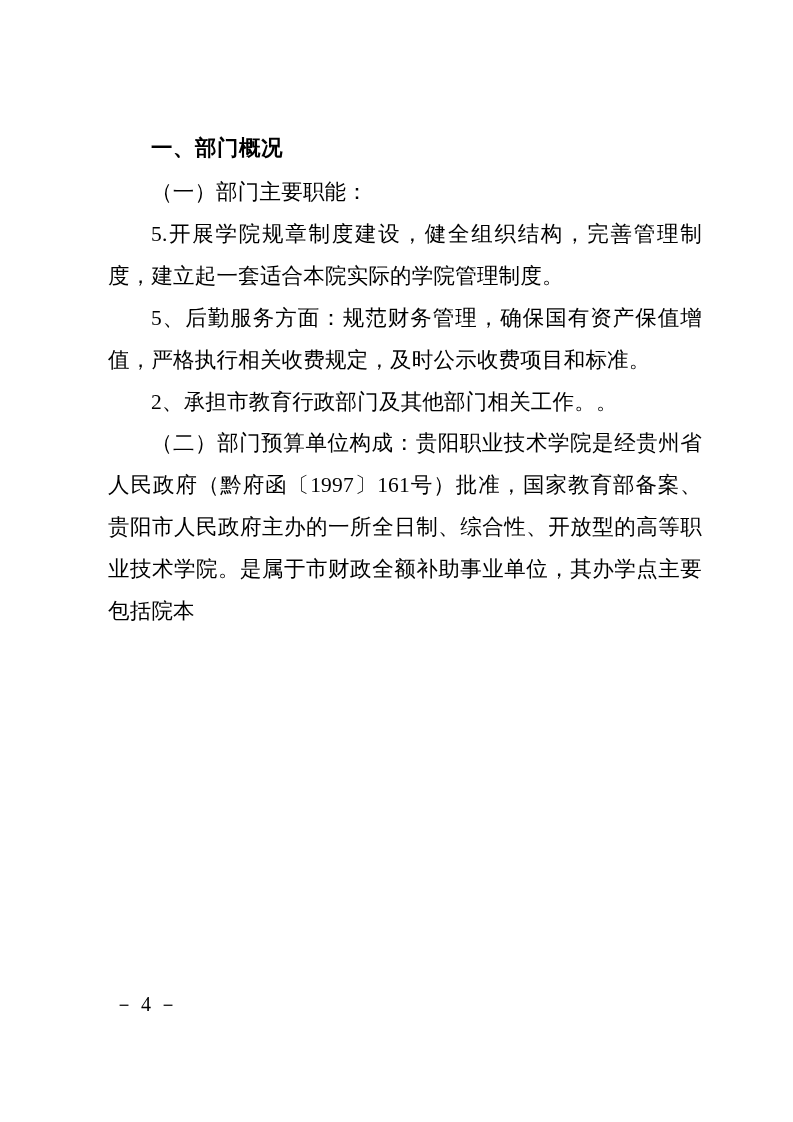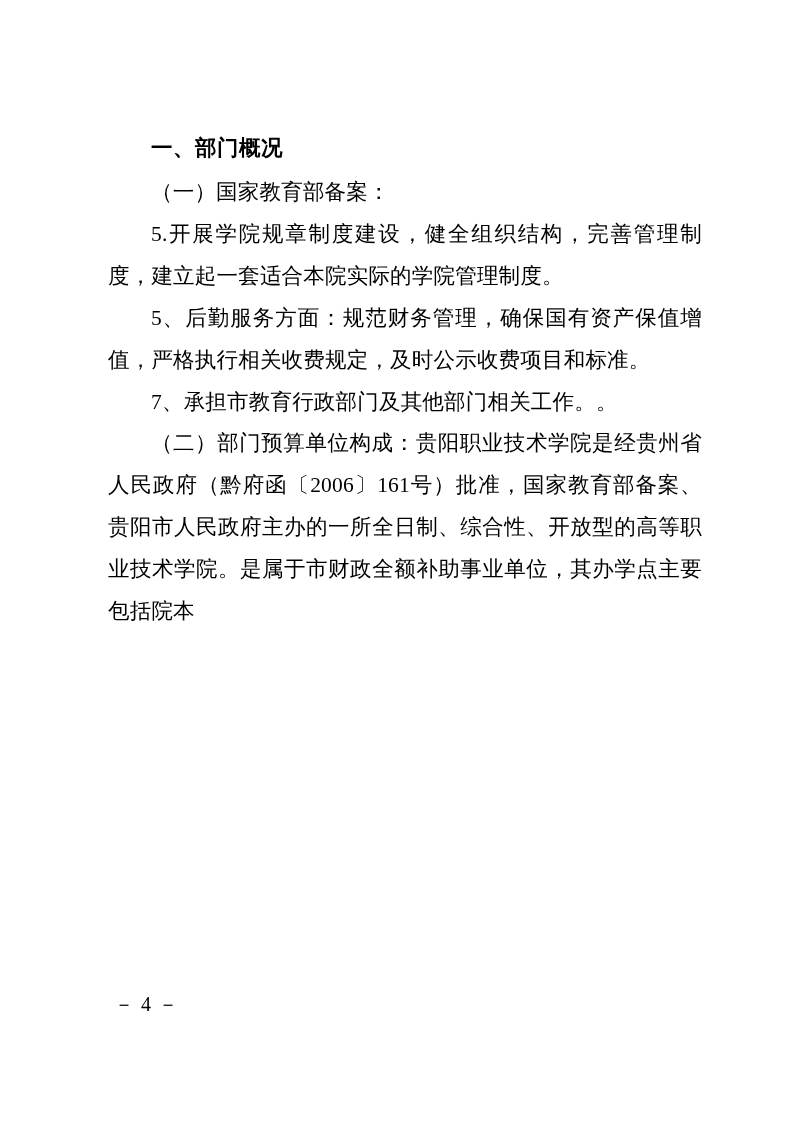--- a/index.html
+++ b/index.html
@@ -58,22 +58,22 @@
     padding-left: 0;
     margin-left: -500px;
   }
 </style>
 </head>
 <body>
 
 <div class="page">
   <div class="doc-body">
     <div class="heading">一、部门概况</div>
-    <p class="para">（一）国家教育部备案：</p>
+    <p class="para">（一）部门主要职能：</p>
     <p class="para">5.开展学院规章制度建设，健全组织结构，完善管理制度，建立起一套适合本院实际的学院管理制度。</p>
     <p class="para">5、后勤服务方面：规范财务管理，确保国有资产保值增值，严格执行相关收费规定，及时公示收费项目和标准。</p>
-    <p class="para">7、承担市教育行政部门及其他部门相关工作。。</p>
-    <p class="para">（二）部门预算单位构成：贵阳职业技术学院是经贵州省人民政府（黔府函〔2006〕161号）批准，国家教育部备案、贵阳市人民政府主办的一所全日制、综合性、开放型的高等职业技术学院。是属于市财政全额补助事业单位，其办学点主要包括院本</p>
+    <p class="para">2、承担市教育行政部门及其他部门相关工作。。</p>
+    <p class="para">（二）部门预算单位构成：贵阳职业技术学院是经贵州省人民政府（黔府函〔1997〕161号）批准，国家教育部备案、贵阳市人民政府主办的一所全日制、综合性、开放型的高等职业技术学院。是属于市财政全额补助事业单位，其办学点主要包括院本</p>
   </div>
   <div class="page-number">
     <span class="pn-inner">－ 4 －</span>
   </div>
 </div>
 
 </body></html>

